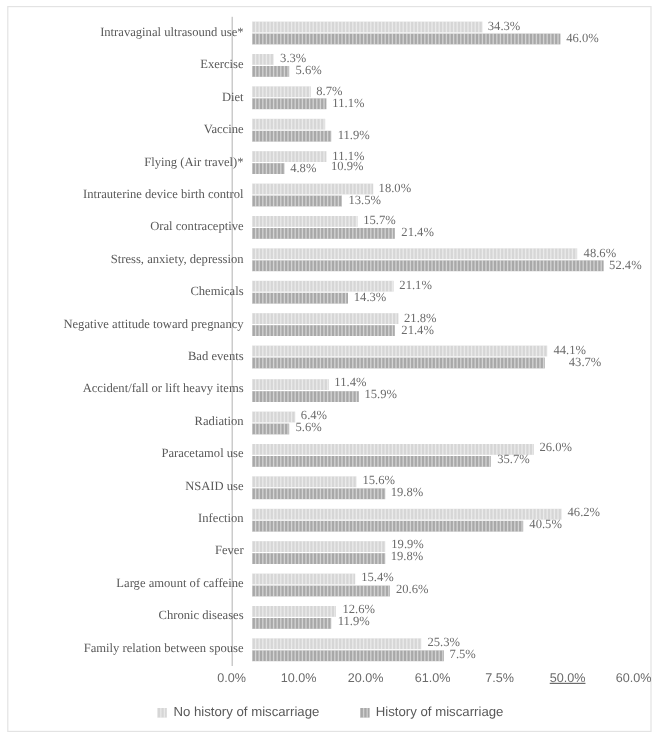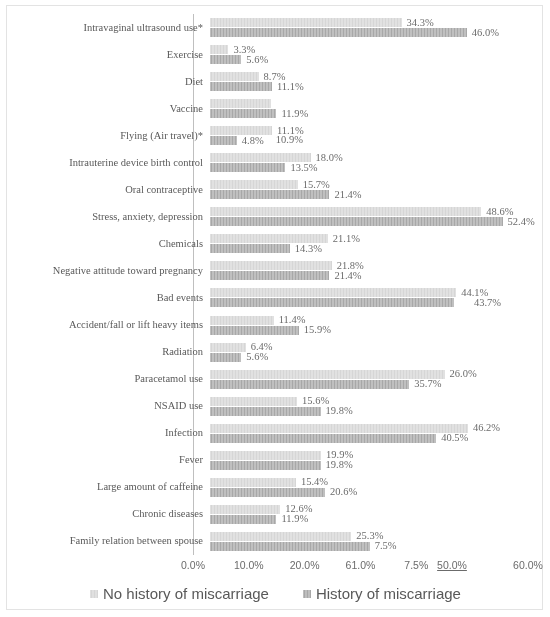--- a/index.html
+++ b/index.html
@@ -140,21 +140,21 @@
     height: 20px;
     display: flex;
     justify-content: center;
     align-items: center;
     gap: 34px;
   }
   .legend-item {
     display: flex;
     align-items: center;
     gap: 5px;
-    font-size: 15px;
+    font-size: 11px;
     line-height: 12px;
     color: #595959;
     white-space: nowrap;
   }
   .legend-swatch {
     width: 8px;
     height: 8px;
     display: inline-block;
     background-image: repeating-linear-gradient(
       to right,
@@ -434,21 +434,21 @@
             </div>
           </div>
         </div>
       </div>
     <div id="x-axis">
         <div class="tick-label" style="left: 186px;">0.0%</div>
         <div class="tick-label" style="left: 241.833px; text-align: right;">10.0%</div>
         <div class="tick-label" style="left: 297.667px;">20.0%</div>
         <div class="tick-label" style="left: 353.5px;">61.0%</div>
         <div class="tick-label" style="left: 409.333px;">7.5%</div>
-        <div class="tick-label" style="left: 445px; text-decoration: underline;">50.0%</div>
+        <div class="tick-label" style="left: 466px; text-decoration: underline;">50.0%</div>
         <div class="tick-label" style="left: 521px;">60.0%</div>
       </div>
     <div id="legend">
         <div class="legend-item">
           <span class="legend-swatch s0"></span>
           <span>No history of miscarriage</span>
         </div>
         <div class="legend-item">
           <span class="legend-swatch s1"></span>
           <span>History of miscarriage</span>

